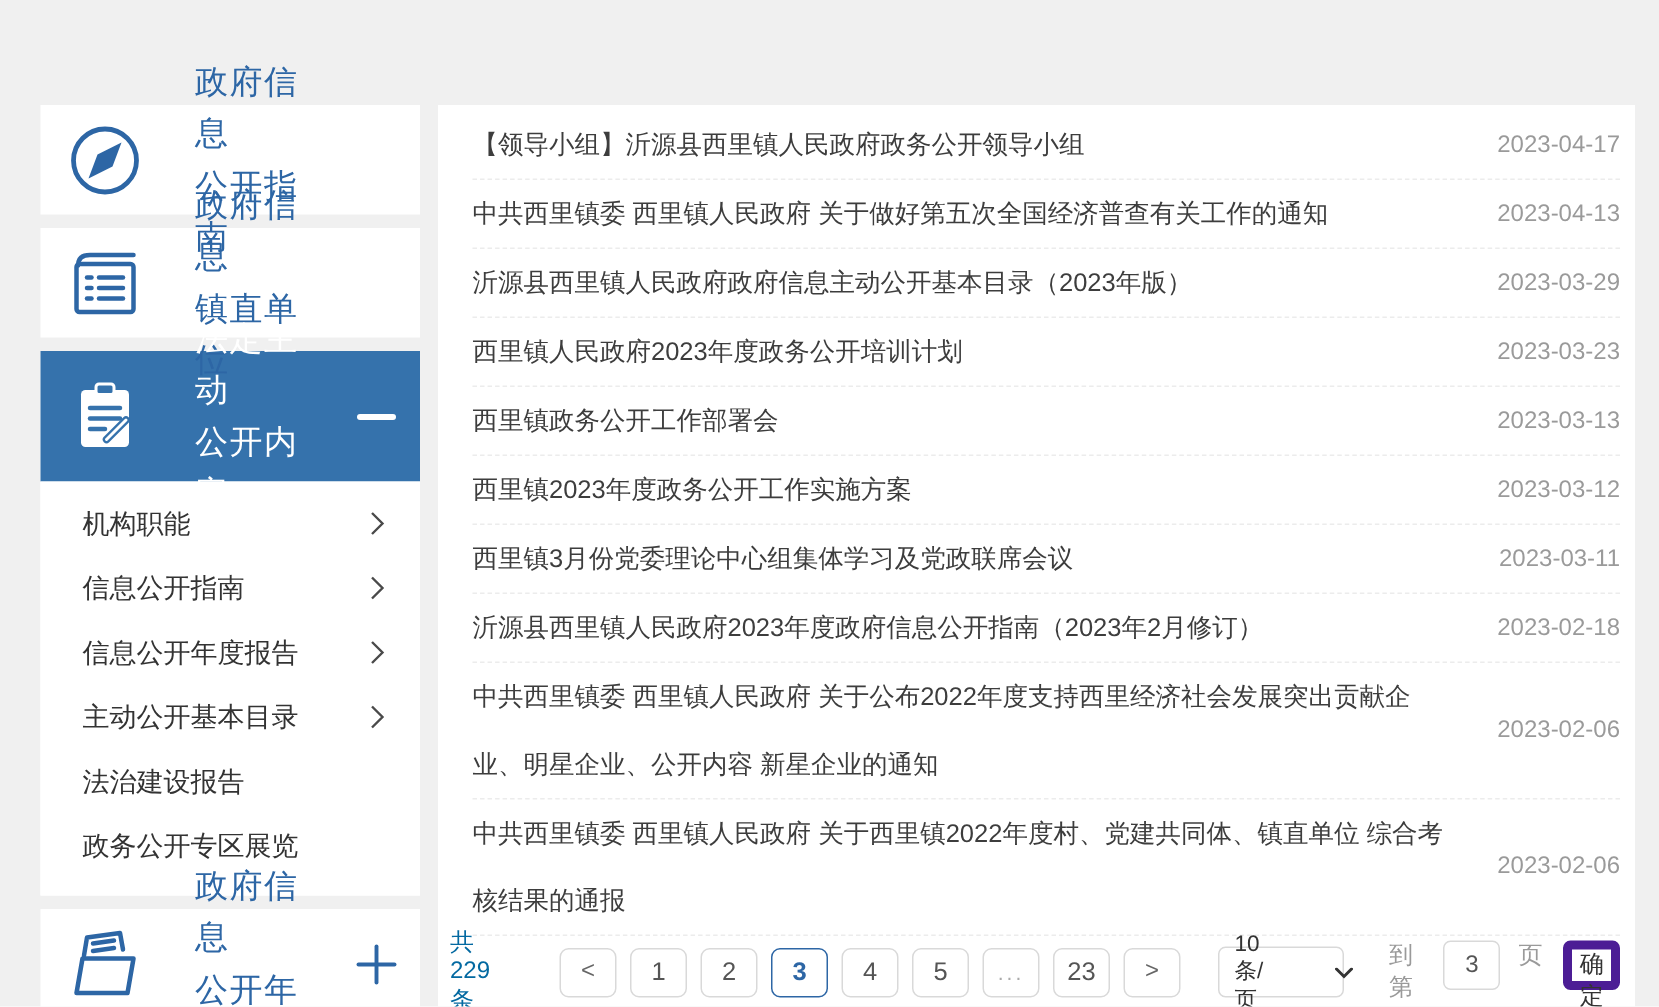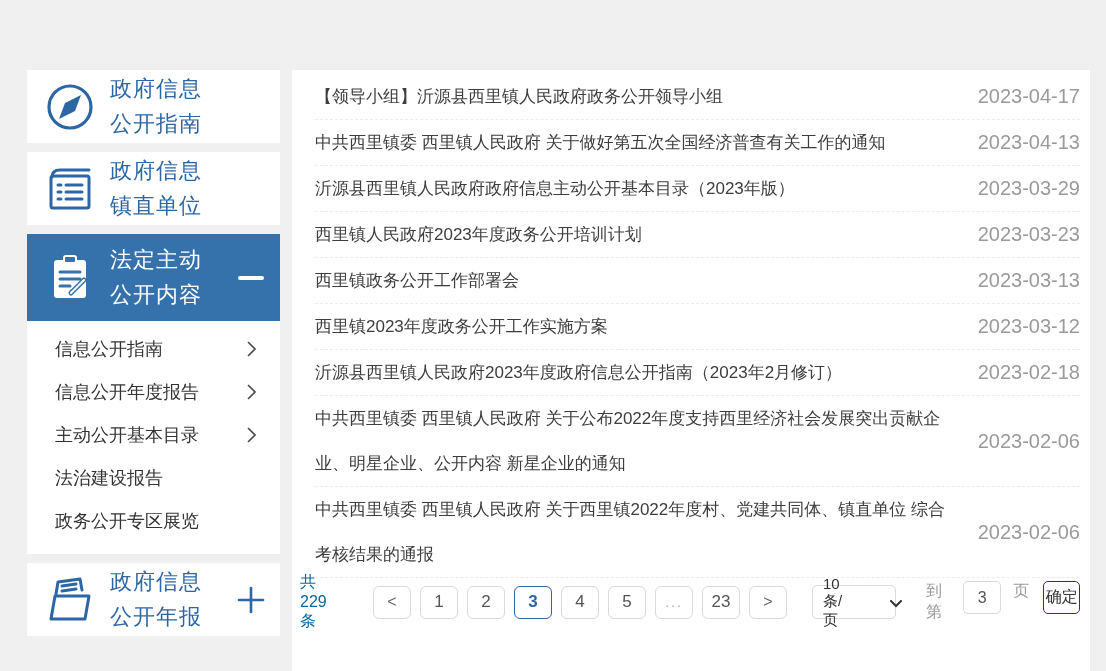--- a/index.html
+++ b/index.html
@@ -10,21 +10,21 @@
     overflow:hidden;
     font-family:"Liberation Sans","DejaVu Sans",sans-serif;
   }
 
   
   .sidebar { position:absolute; left:27px; top:70px; width:253px; }
   .side-box { background:#ffffff; margin-bottom:9px; }
   .side-item {
     display:flex; align-items:center;
     height:73px; padding:0 14px 0 17px;
-    color:#2d66a5; cursor:pointer;
+    color:#2d66a5; cursor:pointer;gap:20px;
   }
   .side-item .s-icon { width:52px; height:52px; flex:0 0 52px; }
   .side-item .s-label {
     flex:1; margin-left:14px;
     font-size:22px; line-height:1.55; font-weight:500;
     letter-spacing:1px;
   }
   .side-item .s-toggle { width:30px; flex:0 0 30px; display:flex; justify-content:center; }
   .side-item.active { background:#3572ac; color:#ffffff; height:87px; }
   .minus-bar { width:26px; height:4px; background:#ffffff; border-radius:2px; }
@@ -48,21 +48,21 @@
     border-bottom:1px dashed #ececec;
     cursor:pointer;
   }
   .article-row:last-of-type { border-bottom:none; }
   .article-title {
     flex:1; padding-right:18px;
     font-size:17px; color:#3d3d3d; line-height:45px;
   }
   .article-date {
     flex:0 0 96px; text-align:right; white-space:nowrap;
-    font-size:20px; color:#9a9a9a;
+    font-size:16px; color:#9a9a9a;
   }
 
   
   .pager {
     display:flex; align-items:center;
     margin:7px 0 0 -15px; height:34px;
     font-size:16px; color:#555555;
   }
   .pager .total { margin-right:27px; color:#0369a1; }
   .pg-btn {
@@ -84,21 +84,21 @@
   }
   .goto { display:flex; align-items:flex-start; color:#9a9a9a; font-size:16px; }
   .goto-input {
     width:38px; height:33px; margin:0 12px;
     border:1px solid #d9d9d9; border-radius:5px;
     text-align:center; font-size:16px; color:#555555;
     font-family:"Liberation Sans","DejaVu Sans",sans-serif;
   }
   .confirm-btn {
     margin-left:14px; width:46px; height:33px;
-    background:#ffffff; border:1px solid #4c1d95; border-radius:5px;
+    background:#ffffff; border:6px solid #4c1d95; border-radius:5px;
     font-size:16px; color:#333333; cursor:pointer;
     font-family:"Liberation Sans","DejaVu Sans",sans-serif;
   }
 </style>
 </head>
 <body>
 
 <div class="sidebar">
 
   <div class="side-box">
@@ -156,20 +156,28 @@
         <span>法定主动</span><br>
         <span>公开内容</span>
       </span>
       <span class="s-toggle">
           <span class="minus-bar"></span>
         </span>
     </div>
 
     <div class="submenu">
       <div class="sub-item">
+        <span>机构职能</span>
+        <span class="chev">
+          <svg viewBox="0 0 10 16" width="10" height="16" fill="none" stroke="#4a4a4a" stroke-width="1.6">
+              <polyline points="1,1 8,8 1,15"></polyline>
+            </svg>
+        </span>
+      </div>
+      <div class="sub-item">
         <span>信息公开指南</span>
         <span class="chev">
           <svg viewBox="0 0 10 16" width="10" height="16" fill="none" stroke="#4a4a4a" stroke-width="1.6">
               <polyline points="1,1 8,8 1,15"></polyline>
             </svg>
         </span>
       </div>
       <div class="sub-item">
         <span>信息公开年度报告</span>
         <span class="chev">
@@ -237,20 +245,24 @@
     <span class="article-title">西里镇人民政府2023年度政务公开培训计划</span>
     <span class="article-date">2023-03-23</span>
   </div>
   <div class="article-row">
     <span class="article-title">西里镇政务公开工作部署会</span>
     <span class="article-date">2023-03-13</span>
   </div>
   <div class="article-row">
     <span class="article-title">西里镇2023年度政务公开工作实施方案</span>
     <span class="article-date">2023-03-12</span>
+  </div>
+  <div class="article-row">
+    <span class="article-title">西里镇3月份党委理论中心组集体学习及党政联席会议</span>
+    <span class="article-date">2023-03-11</span>
   </div>
   <div class="article-row">
     <span class="article-title">沂源县西里镇人民政府2023年度政府信息公开指南（2023年2月修订）</span>
     <span class="article-date">2023-02-18</span>
   </div>
   <div class="article-row">
     <span class="article-title">中共西里镇委 西里镇人民政府 关于公布2022年度支持西里经济社会发展突出贡献企业、明星企业、公开内容 新星企业的通知</span>
     <span class="article-date">2023-02-06</span>
   </div>
   <div class="article-row">

